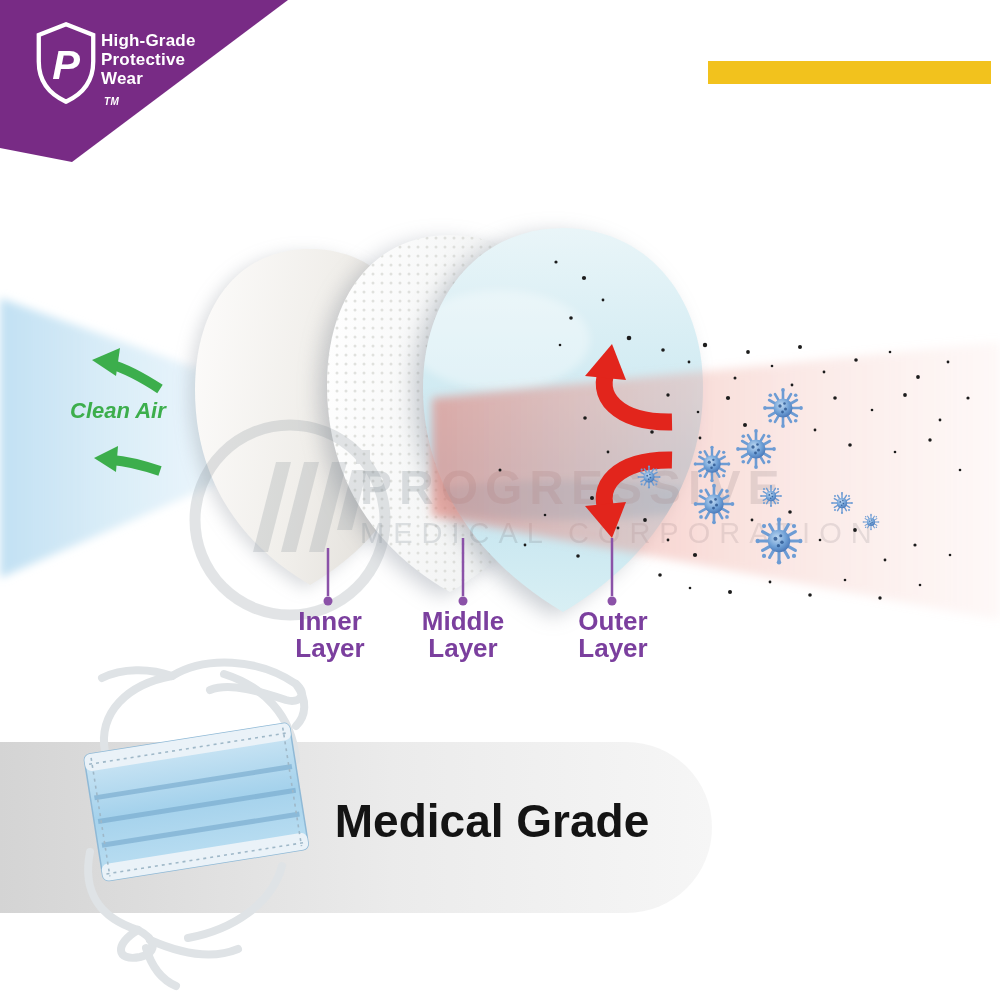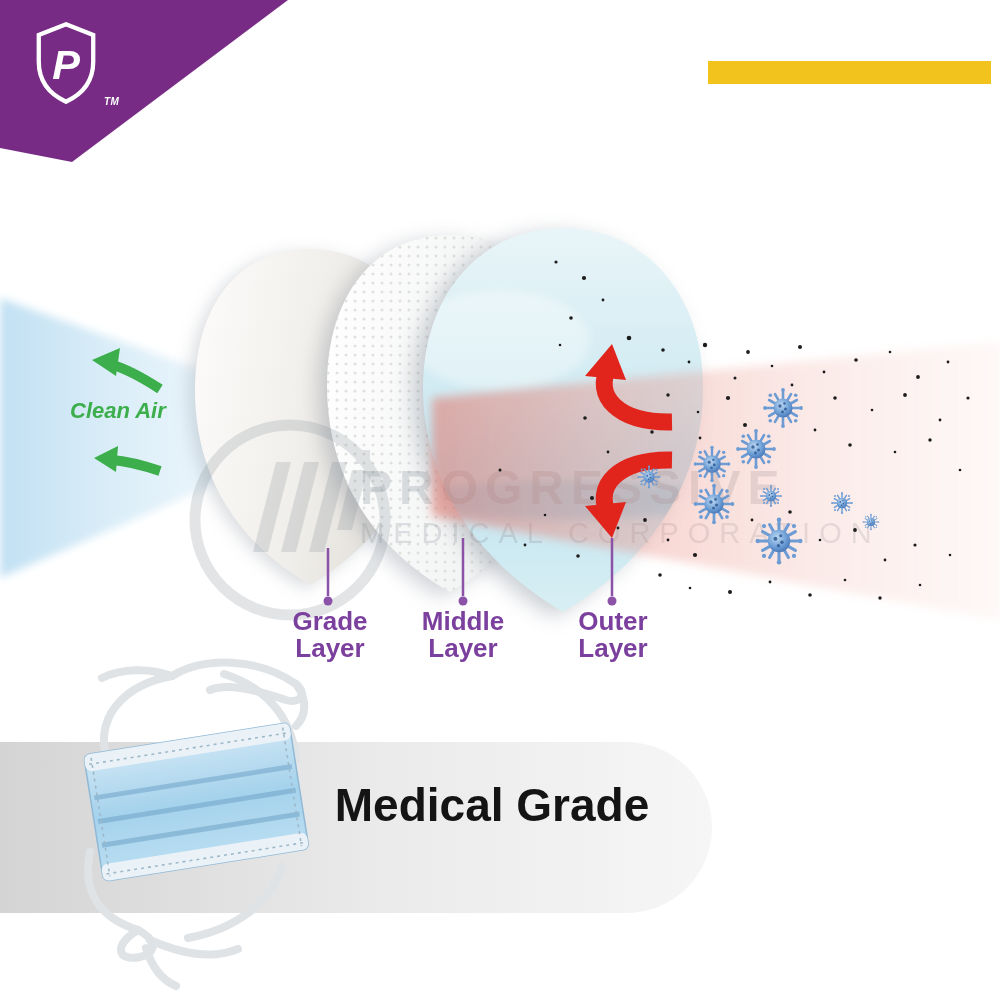--- a/index.html
+++ b/index.html
@@ -38,21 +38,21 @@
   
   .wm1{left:360px;top:460px;font-size:48px;font-weight:800;letter-spacing:7px;
        color:var(--watermark-gray);opacity:.26;z-index:5;white-space:nowrap;}
   .wm2{left:360px;top:517px;font-size:29px;font-weight:400;letter-spacing:9px;
        color:var(--watermark-gray);opacity:.23;z-index:5;white-space:nowrap;}
 
   
   .banner{left:0;top:742px;width:712px;height:171px;z-index:10;
           background:linear-gradient(to right,#d4d4d4,#ebebeb 55%,#f6f6f6);
           border-radius:0 86px 86px 0;}
-  .banner-title{position:absolute;left:492px;top:36px;transform:translateX(-50%);
+  .banner-title{position:absolute;left:492px;top:52px;transform:translateX(-50%);
                 color:var(--title-black);font-size:46px;font-weight:800;white-space:nowrap;}
   .banner-sub{position:absolute;left:492px;top:103px;transform:translateX(-50%);
               color:#1e1e1e;font-size:28px;font-weight:400;letter-spacing:3px;white-space:nowrap;}
 
   .svg-layer{left:0;top:0;width:1000px;height:1000px;}
   .z1{z-index:1;} .z6{z-index:6;} .z11{z-index:11;}
 </style>
 </head>
 <body>
 
@@ -279,38 +279,43 @@
         <circle cx="328" cy="601" r="4.5"></circle>
           <circle cx="463" cy="601" r="4.5"></circle>
           <circle cx="612" cy="601" r="4.5"></circle>
       </g>
     </g>
   </svg>
 
   <div class="abs clean-air">Clean Air</div>
 
   <div class="abs layer-label ll-inner">
-    <div>Grade</div>
+    <div>Inner</div>
     <div>Layer</div>
   </div>
   <div class="abs layer-label ll-middle">
     <div>Middle</div>
     <div>Layer</div>
   </div>
   <div class="abs layer-label ll-outer">
     <div>Outer</div>
     <div>Layer</div>
   </div>
 
   <div class="abs badge">
     <svg class="badge-shield" viewBox="0 0 100 120">
       <path d="M50 6 L88 21 V58 C88 88 72 104 50 114 C28 104 12 88 12 58 V21 Z" fill="none" stroke="#ffffff" stroke-width="6"></path>
       <text x="50" y="82" text-anchor="middle" font-family="Liberation Sans, sans-serif" font-size="58" font-weight="bold" font-style="italic" fill="#ffffff">P</text>
     </svg>
     <span class="badge-tm">TM</span>
+    <div class="badge-lines">
+      <div>High-Grade</div>
+      <div>Protective</div>
+      <div>Wear</div>
+    </div>
   </div>
 
   <div class="abs brand">
     <div class="brand-bar"></div>
   </div>
 
   <div class="abs banner">
     <div class="banner-title">Medical Grade</div>
   </div>
 

